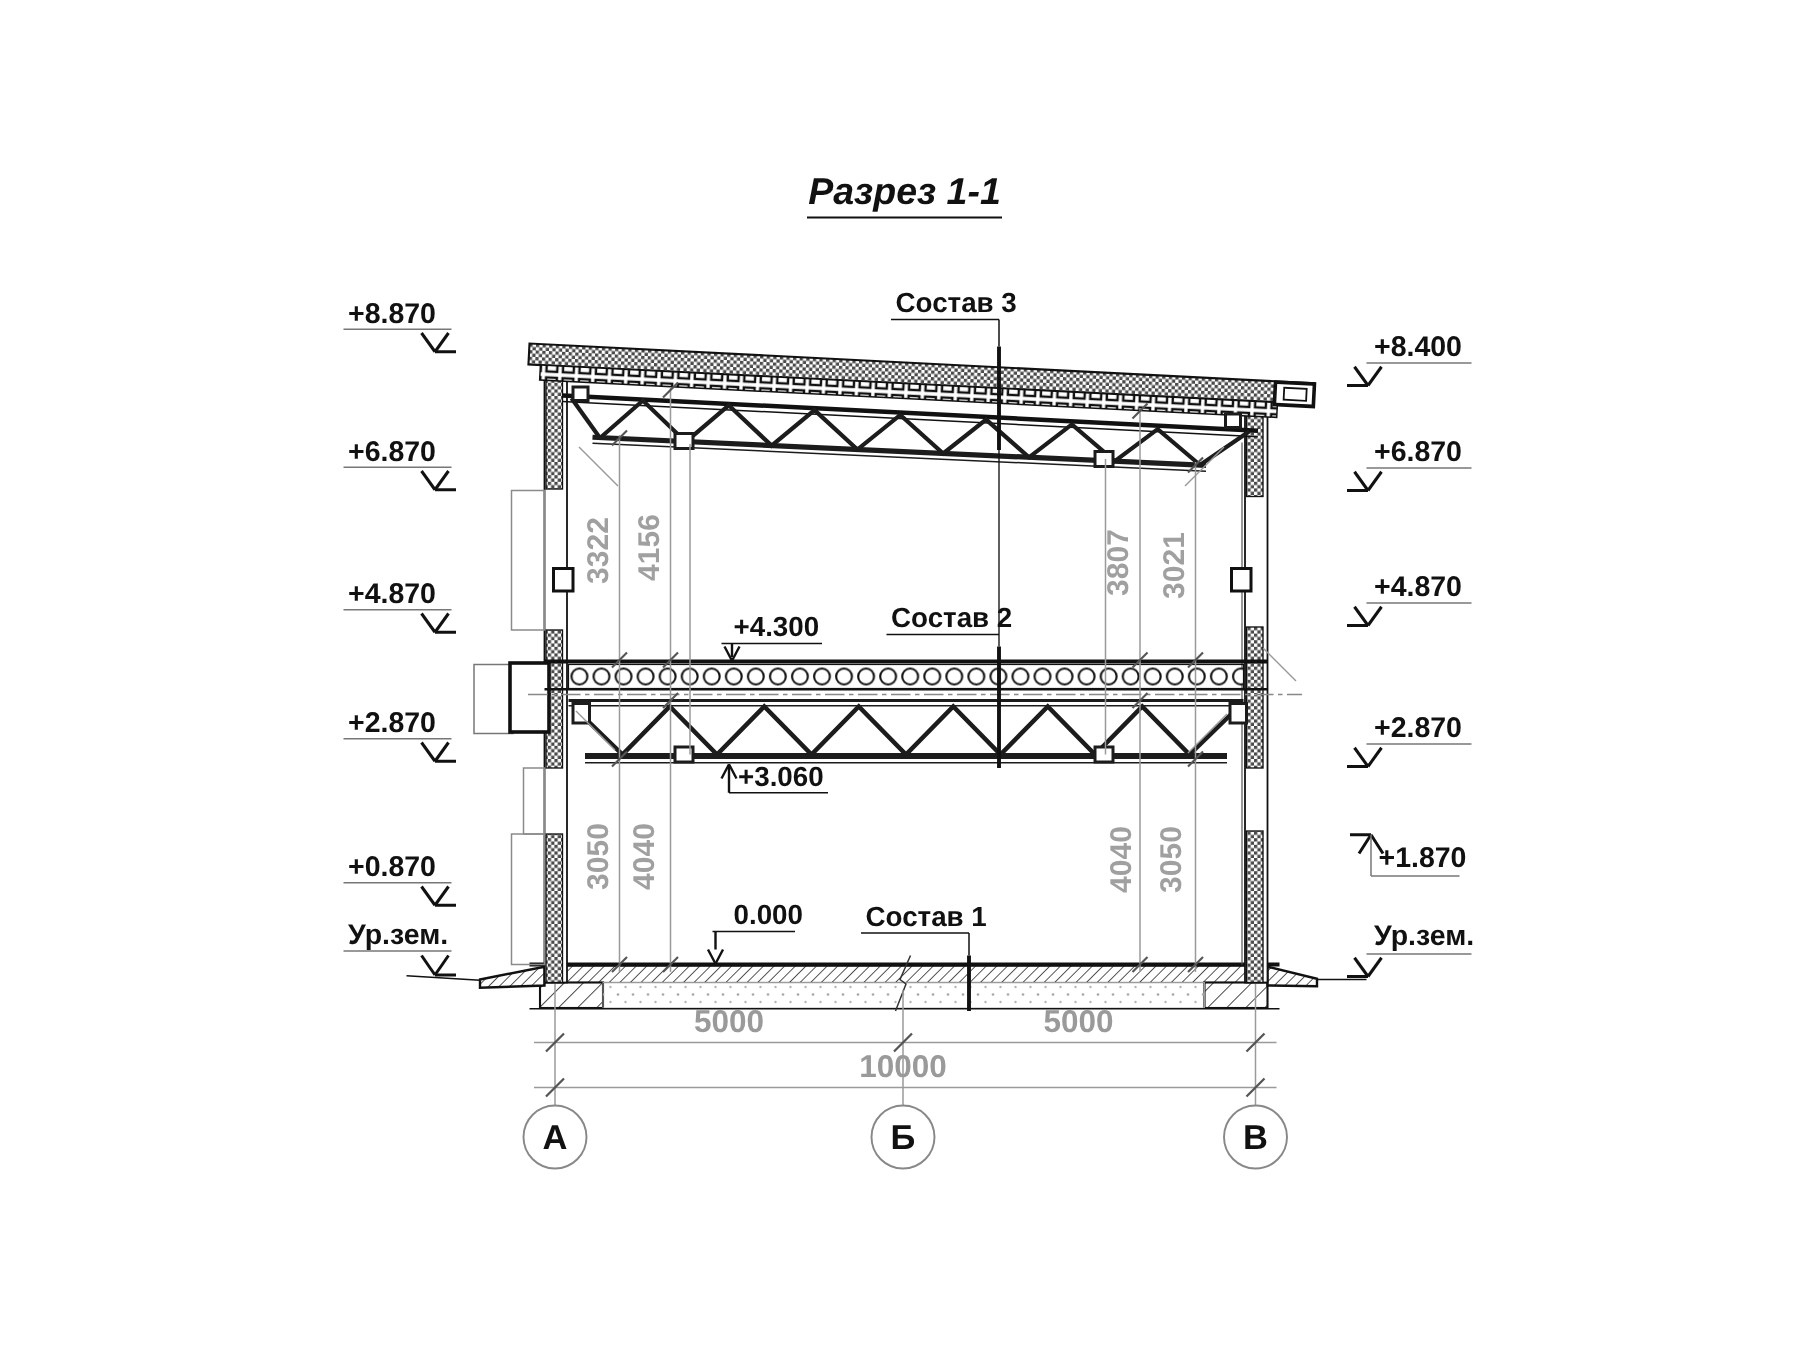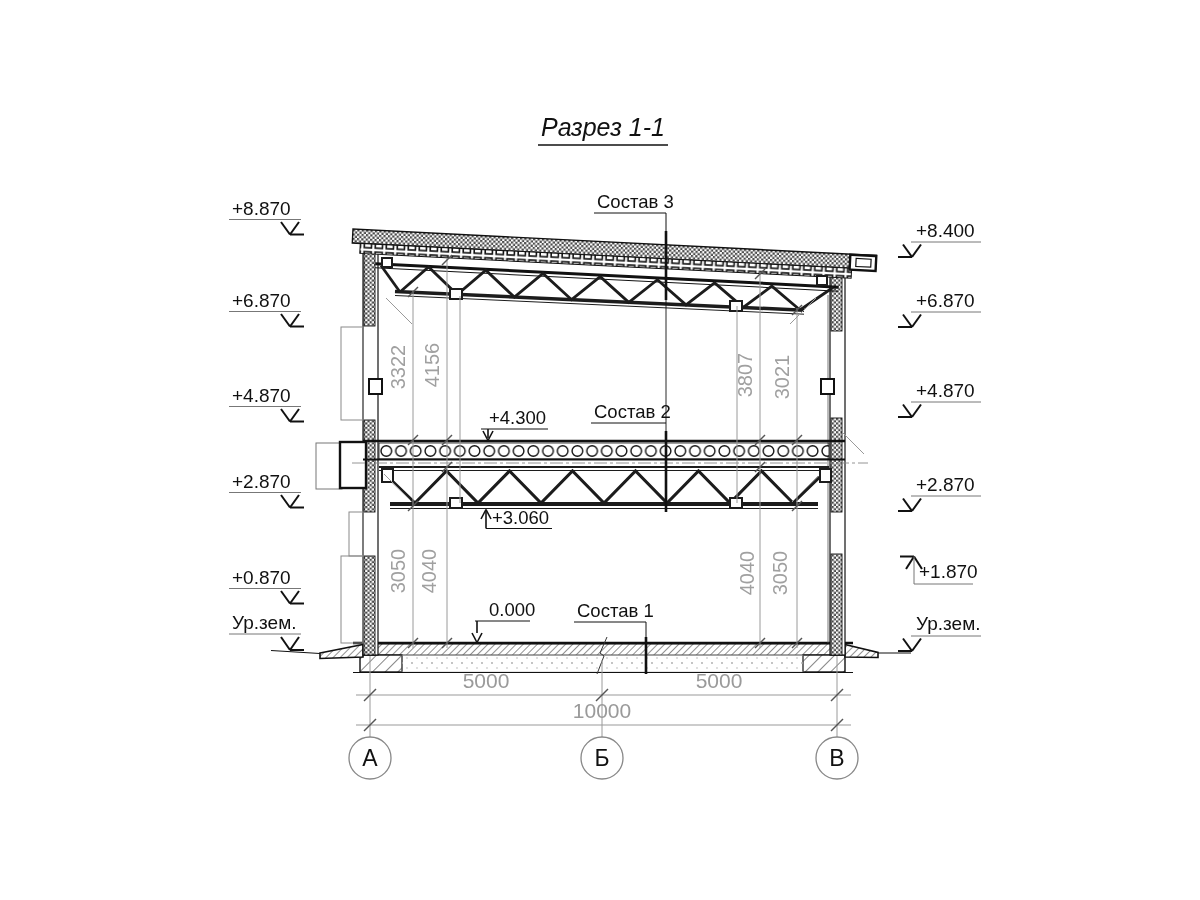--- a/index.html
+++ b/index.html
@@ -1,17 +1,17 @@
 <!DOCTYPE html>
 <html><head>
 <meta charset="utf-8">
 <style>
   html,body{margin:0;padding:0;background:#fff;}
   #canvas{position:relative;width:1200px;height:900px;background:#ffffff;overflow:hidden;
-          font-family:"Liberation Sans", sans-serif;}
+          font-family:"Liberation Sans", sans-serif;font-weight:bold;}
   svg{position:absolute;left:0;top:0;}
   text{font-family:"Liberation Sans", sans-serif;}
   .t-title{font-size:25px;font-style:italic;fill:#111;}
   .t-elev{font-size:19px;fill:#111;}
   .t-ann{font-size:18.5px;fill:#111;}
   .t-dim{font-size:21px;fill:#9a9a9a;}
   .t-vdim{font-size:20px;fill:#a0a0a0;}
   .t-axis{font-size:23px;fill:#111;}
   .ln{stroke:#111;}
   .gln{stroke:#9a9a9a;}

